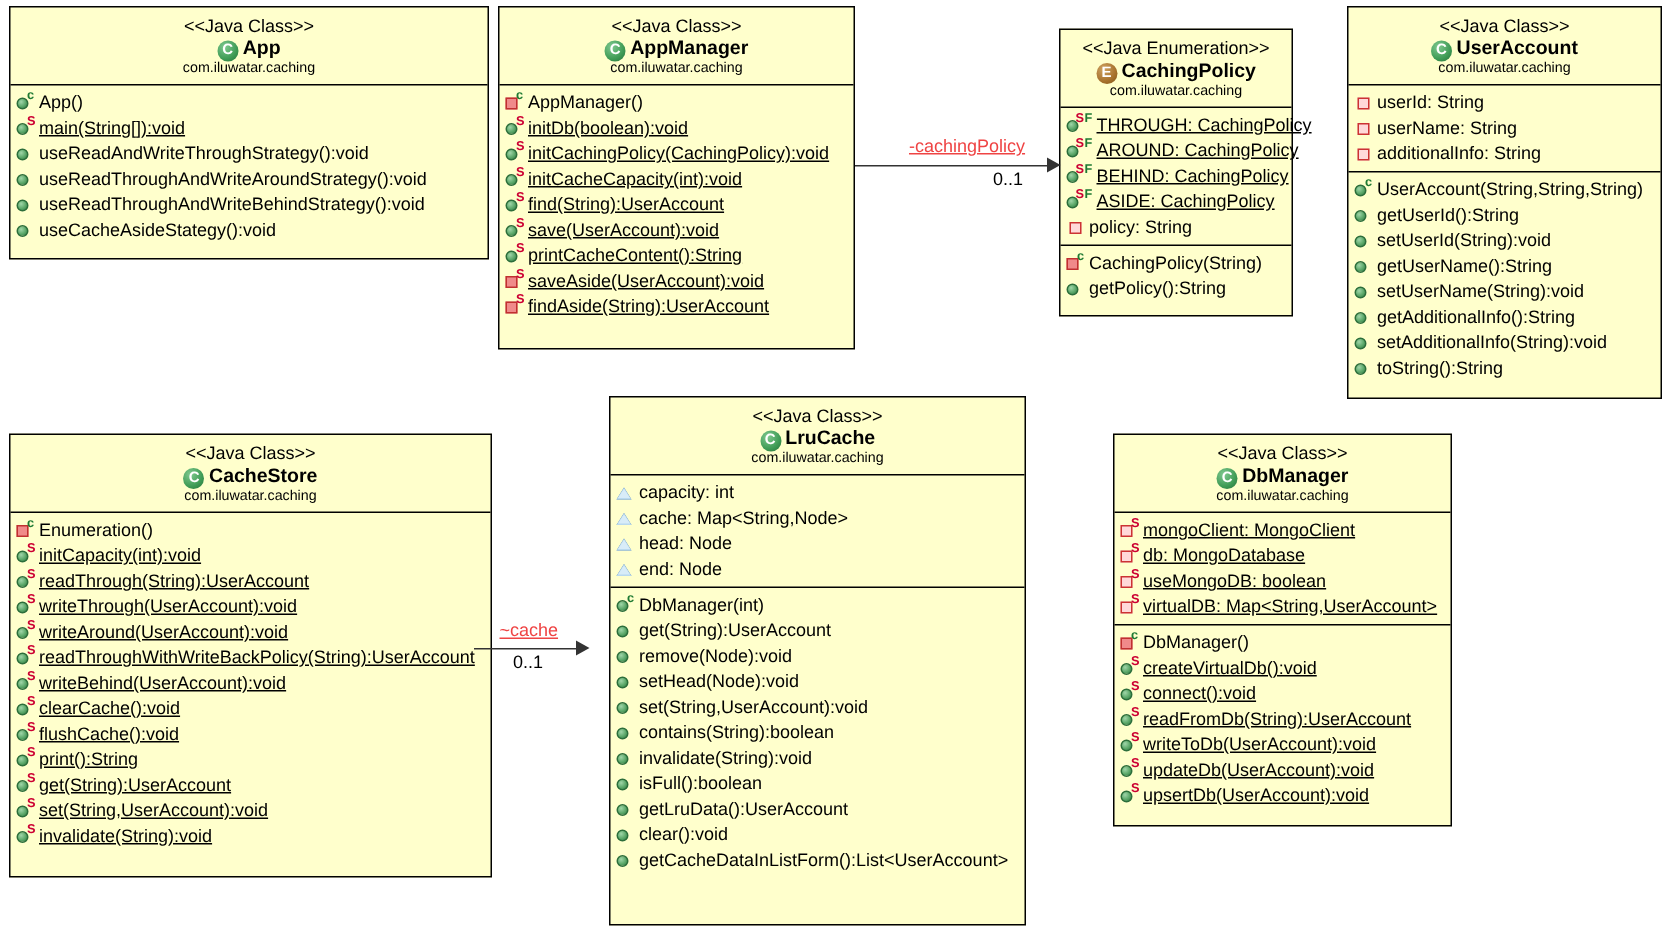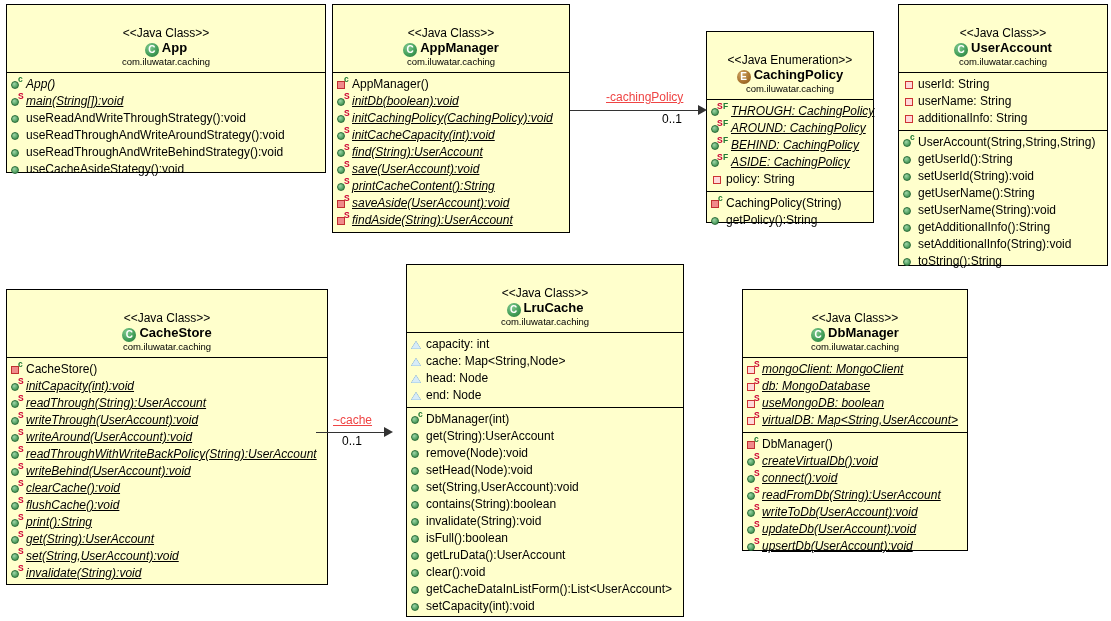--- a/index.html
+++ b/index.html
@@ -11,21 +11,21 @@
   #canvas{position:absolute;left:0;top:0;width:1111px;height:621px;}
 
   
   .uml-class{
     position:absolute;
     background:#ffffcc;
     border:1px solid #000000;
     box-sizing:border-box;
   }
   .uml-header{
-    padding:21px 4px 4px 4px;
+    padding:5px 4px 4px 4px;
     text-align:center;
     border-bottom:1px solid #000000;
   }
   .stereotype{
     font-size:12px;color:#000;line-height:14px;white-space:nowrap;
   }
   .cls-name{
     font-size:13px;font-weight:bold;color:#000;line-height:16px;
     white-space:nowrap;display:flex;align-items:center;justify-content:center;gap:2px;
   }
@@ -34,21 +34,21 @@
   }
   .compartment{
     padding:3px 2px 3px 3px;
   }
   .compartment + .compartment{border-top:1px solid #000000;}
   .member{
     font-size:12px;line-height:17px;color:#000;white-space:nowrap;
     display:flex;align-items:center;
   }
   .member .txt{display:inline-block;}
-  .member.static-m .txt{text-decoration:underline;font-style:italic;}
+  .member.static-m .txt{text-decoration:underline;}
 
   
   .mk{
     position:relative;width:15px;min-width:15px;height:15px;
     display:inline-block;margin-right:1px;
   }
   .mk .shape{position:absolute;left:1px;top:4px;}
   
   .shape.pub{
     width:8px;height:8px;border-radius:50%;
@@ -238,21 +238,21 @@
       <div class="member static-m">
           <span class="mk">
             <span class="shape priv"></span>
             <span class="sup s">S</span>
           </span>
           <span class="txt">findAside(String):UserAccount</span>
         </div>
     </div>
   </div>
 
-  <div class="uml-class" style="left:706px;top:19px;width:168px;height:192px;margin-top:12px;">
+  <div class="uml-class" style="left:706px;top:19px;width:156px;height:192px;">
     <div class="uml-header">
       <div class="stereotype">&lt;&lt;Java Enumeration&gt;&gt;</div>
       <div class="cls-name">
         <span class="kind enm">E</span>
         <span>CachingPolicy</span>
       </div>
       <div class="pkg">com.iluwatar.caching</div>
     </div>
     <div class="compartment">
       <div class="member static-m">
@@ -401,21 +401,21 @@
         <span>CacheStore</span>
       </div>
       <div class="pkg">com.iluwatar.caching</div>
     </div>
     <div class="compartment">
       <div class="member">
           <span class="mk">
             <span class="shape priv"></span>
             <span class="sup c">c</span>
           </span>
-          <span class="txt">CacheStore()</span>
+          <span class="txt">Enumeration()</span>
         </div>
       <div class="member static-m">
           <span class="mk">
             <span class="shape pub"></span>
             <span class="sup s">S</span>
           </span>
           <span class="txt">initCapacity(int):void</span>
         </div>
       <div class="member static-m">
           <span class="mk">
@@ -593,26 +593,20 @@
             <span class="shape pub"></span>
           </span>
           <span class="txt">clear():void</span>
         </div>
       <div class="member">
           <span class="mk">
             <span class="shape pub"></span>
           </span>
           <span class="txt">getCacheDataInListForm():List&lt;UserAccount&gt;</span>
         </div>
-      <div class="member">
-          <span class="mk">
-            <span class="shape pub"></span>
-          </span>
-          <span class="txt">setCapacity(int):void</span>
-        </div>
     </div>
   </div>
 
   <div class="uml-class" style="left:742px;top:289px;width:226px;height:262px;">
     <div class="uml-header">
       <div class="stereotype">&lt;&lt;Java Class&gt;&gt;</div>
       <div class="cls-name">
         <span class="kind cls">C</span>
         <span>DbManager</span>
       </div>

